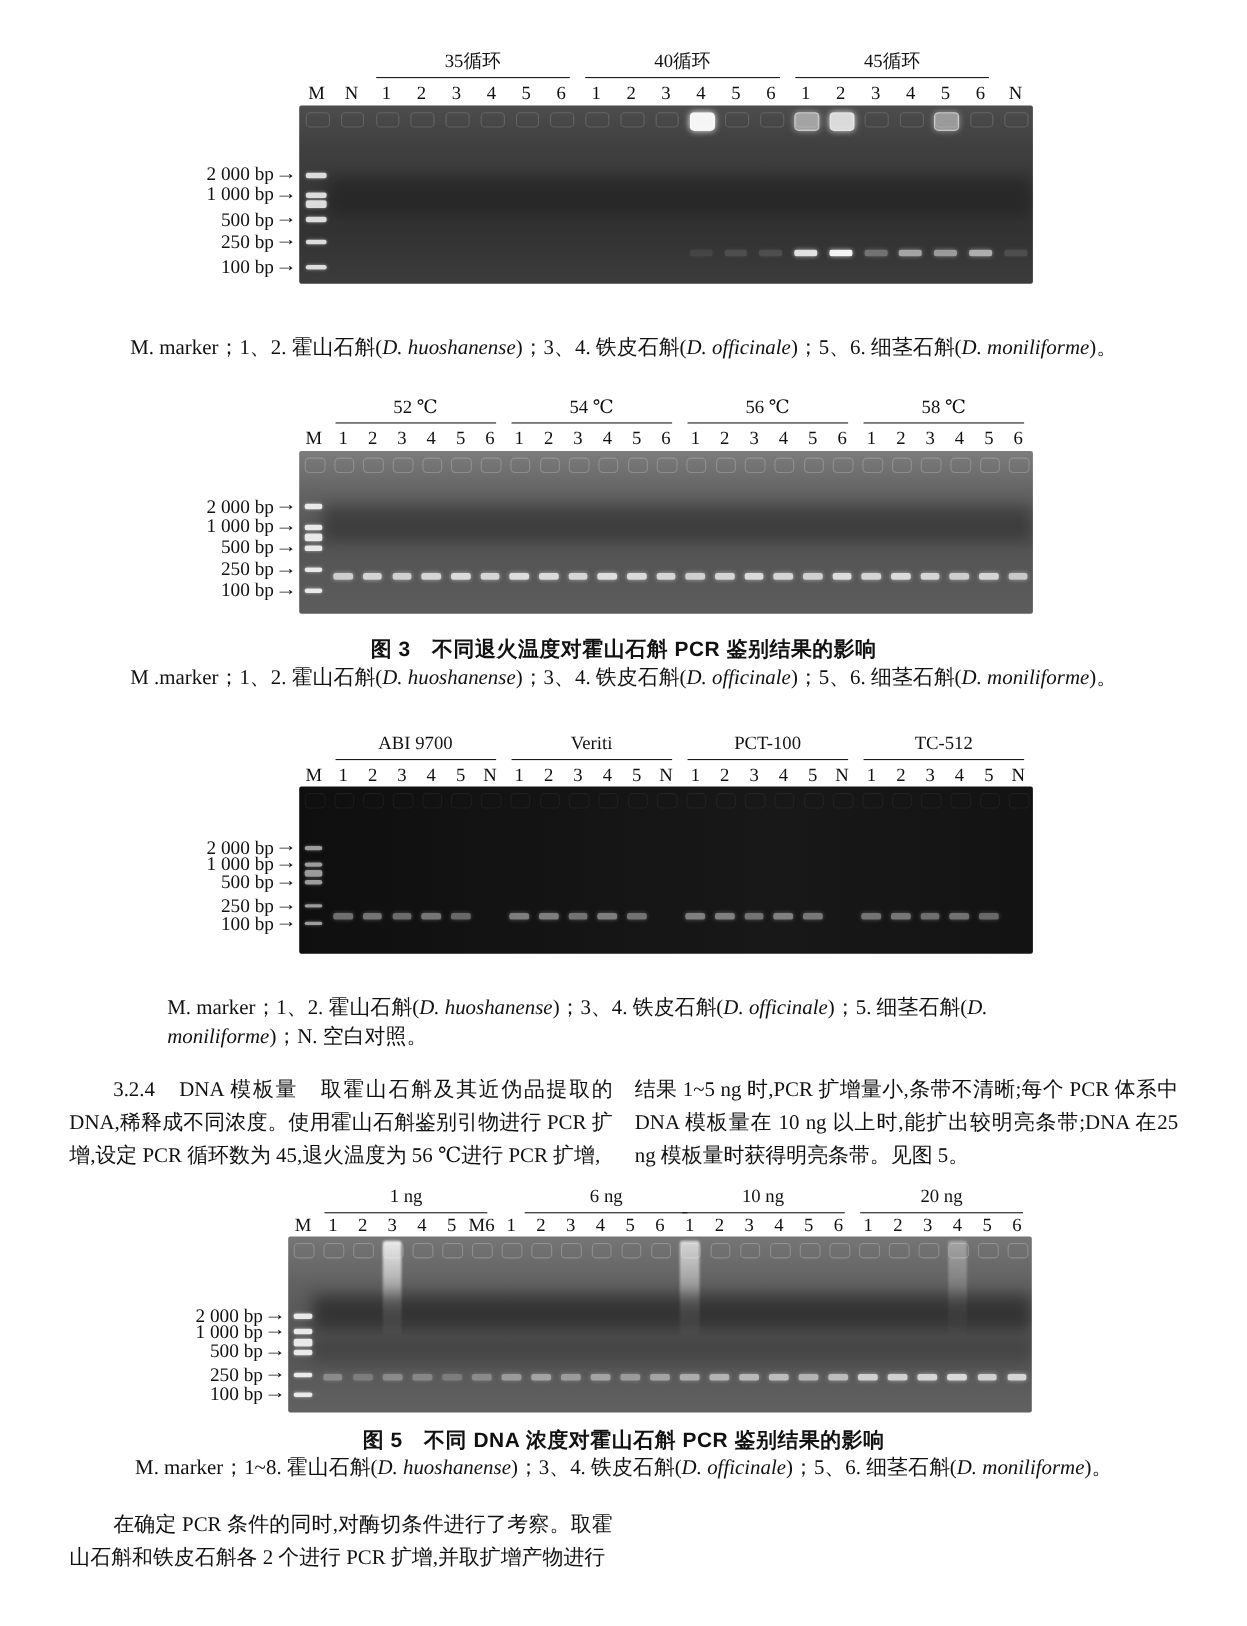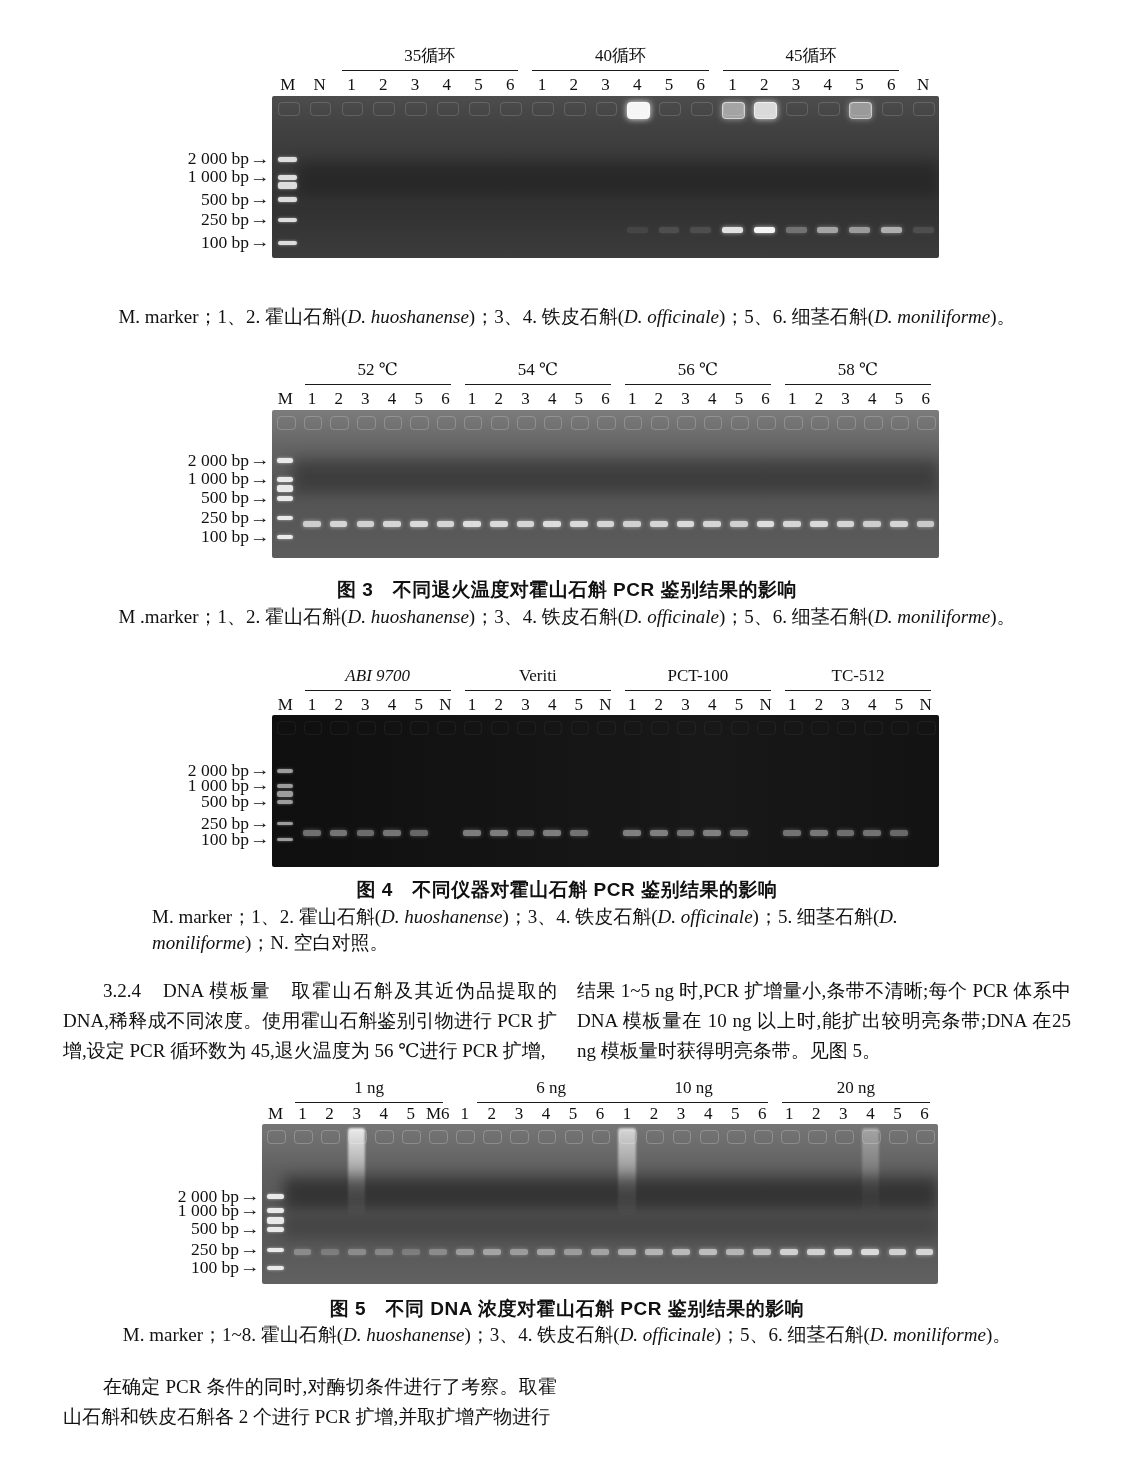--- a/index.html
+++ b/index.html
@@ -225,21 +225,21 @@
     <div class="mk-lbl" style="left: 0px; width: 268px; top: 507.336px;">
       <span>250 bp</span>
       <span class="mk-arrow">→</span>
     </div>
     <div class="mk-lbl" style="left: 0px; width: 268px; top: 526.28px;">
       <span>100 bp</span>
       <span class="mk-arrow">→</span>
     </div>
     <div class="caption" style="top: 577px;">图 3　不同退火温度对霍山石斛 PCR 鉴别结果的影响</div>
     <div class="legend center" style="top: 604px;"><span>M .marker；1、2. 霍山石斛(</span><span class="it">D. huoshanense</span><span>)；3、4. 铁皮石斛(</span><span class="it">D. officinale</span><span>)；5、6. 细茎石斛(</span><span class="it">D. moniliforme</span><span>)。</span></div>
-    <div class="group-hdr" style="left: 304.68px; width: 146.08px; top: 666px; font-style: italic;">ABI 9700</div>
+    <div class="group-hdr" style="left: 304.68px; width: 146.08px; top: 666px;">ABI 9700</div>
     <div class="group-hdr" style="left: 464.76px; width: 146.08px; top: 666px;">Veriti</div>
     <div class="group-hdr" style="left: 624.84px; width: 146.08px; top: 666px;">PCT-100</div>
     <div class="group-hdr" style="left: 784.92px; width: 146.08px; top: 666px;">TC-512</div>
     <div class="lane-lbl" style="left: 272px; width: 26.68px; top: 695px;">M</div>
     <div class="lane-lbl" style="left: 298.68px; width: 26.68px; top: 695px;">1</div>
     <div class="lane-lbl" style="left: 325.36px; width: 26.68px; top: 695px;">2</div>
     <div class="lane-lbl" style="left: 352.04px; width: 26.68px; top: 695px;">3</div>
     <div class="lane-lbl" style="left: 378.72px; width: 26.68px; top: 695px;">4</div>
     <div class="lane-lbl" style="left: 405.4px; width: 26.68px; top: 695px;">5</div>
     <div class="lane-lbl" style="left: 432.08px; width: 26.68px; top: 695px;">N</div>
@@ -327,21 +327,20 @@
       <span class="mk-arrow">→</span>
     </div>
     <div class="mk-lbl" style="left: 0px; width: 268px; top: 812.984px;">
       <span>250 bp</span>
       <span class="mk-arrow">→</span>
     </div>
     <div class="mk-lbl" style="left: 0px; width: 268px; top: 828.944px;">
       <span>100 bp</span>
       <span class="mk-arrow">→</span>
     </div>
-    <div class="caption" style="top: 877px;">图 4　不同仪器对霍山石斛 PCR 鉴别结果的影响</div>
     <div class="legend left" style="top: 904px;"><span>M. marker；1、2. 霍山石斛(</span><span class="it">D. huoshanense</span><span>)；3、4. 铁皮石斛(</span><span class="it">D. officinale</span><span>)；5. 细茎石斛(</span><span class="it">D.</span></div>
     <div class="legend left" style="top: 930px;"><span class="it">moniliforme</span><span>)；N. 空白对照。</span></div>
     <div class="group-hdr" style="left: 295.04px; width: 148.24px; top: 1078px;">1 ng</div>
     <div class="group-hdr" style="left: 477px; width: 148.24px; top: 1078px;">6 ng</div>
     <div class="group-hdr" style="left: 619.52px; width: 148.24px; top: 1078px;">10 ng</div>
     <div class="group-hdr" style="left: 781.76px; width: 148.24px; top: 1078px;">20 ng</div>
     <div class="lane-lbl" style="left: 262px; width: 27.04px; top: 1104px;">M</div>
     <div class="lane-lbl" style="left: 289.04px; width: 27.04px; top: 1104px;">1</div>
     <div class="lane-lbl" style="left: 316.08px; width: 27.04px; top: 1104px;">2</div>
     <div class="lane-lbl" style="left: 343.12px; width: 27.04px; top: 1104px;">3</div>

